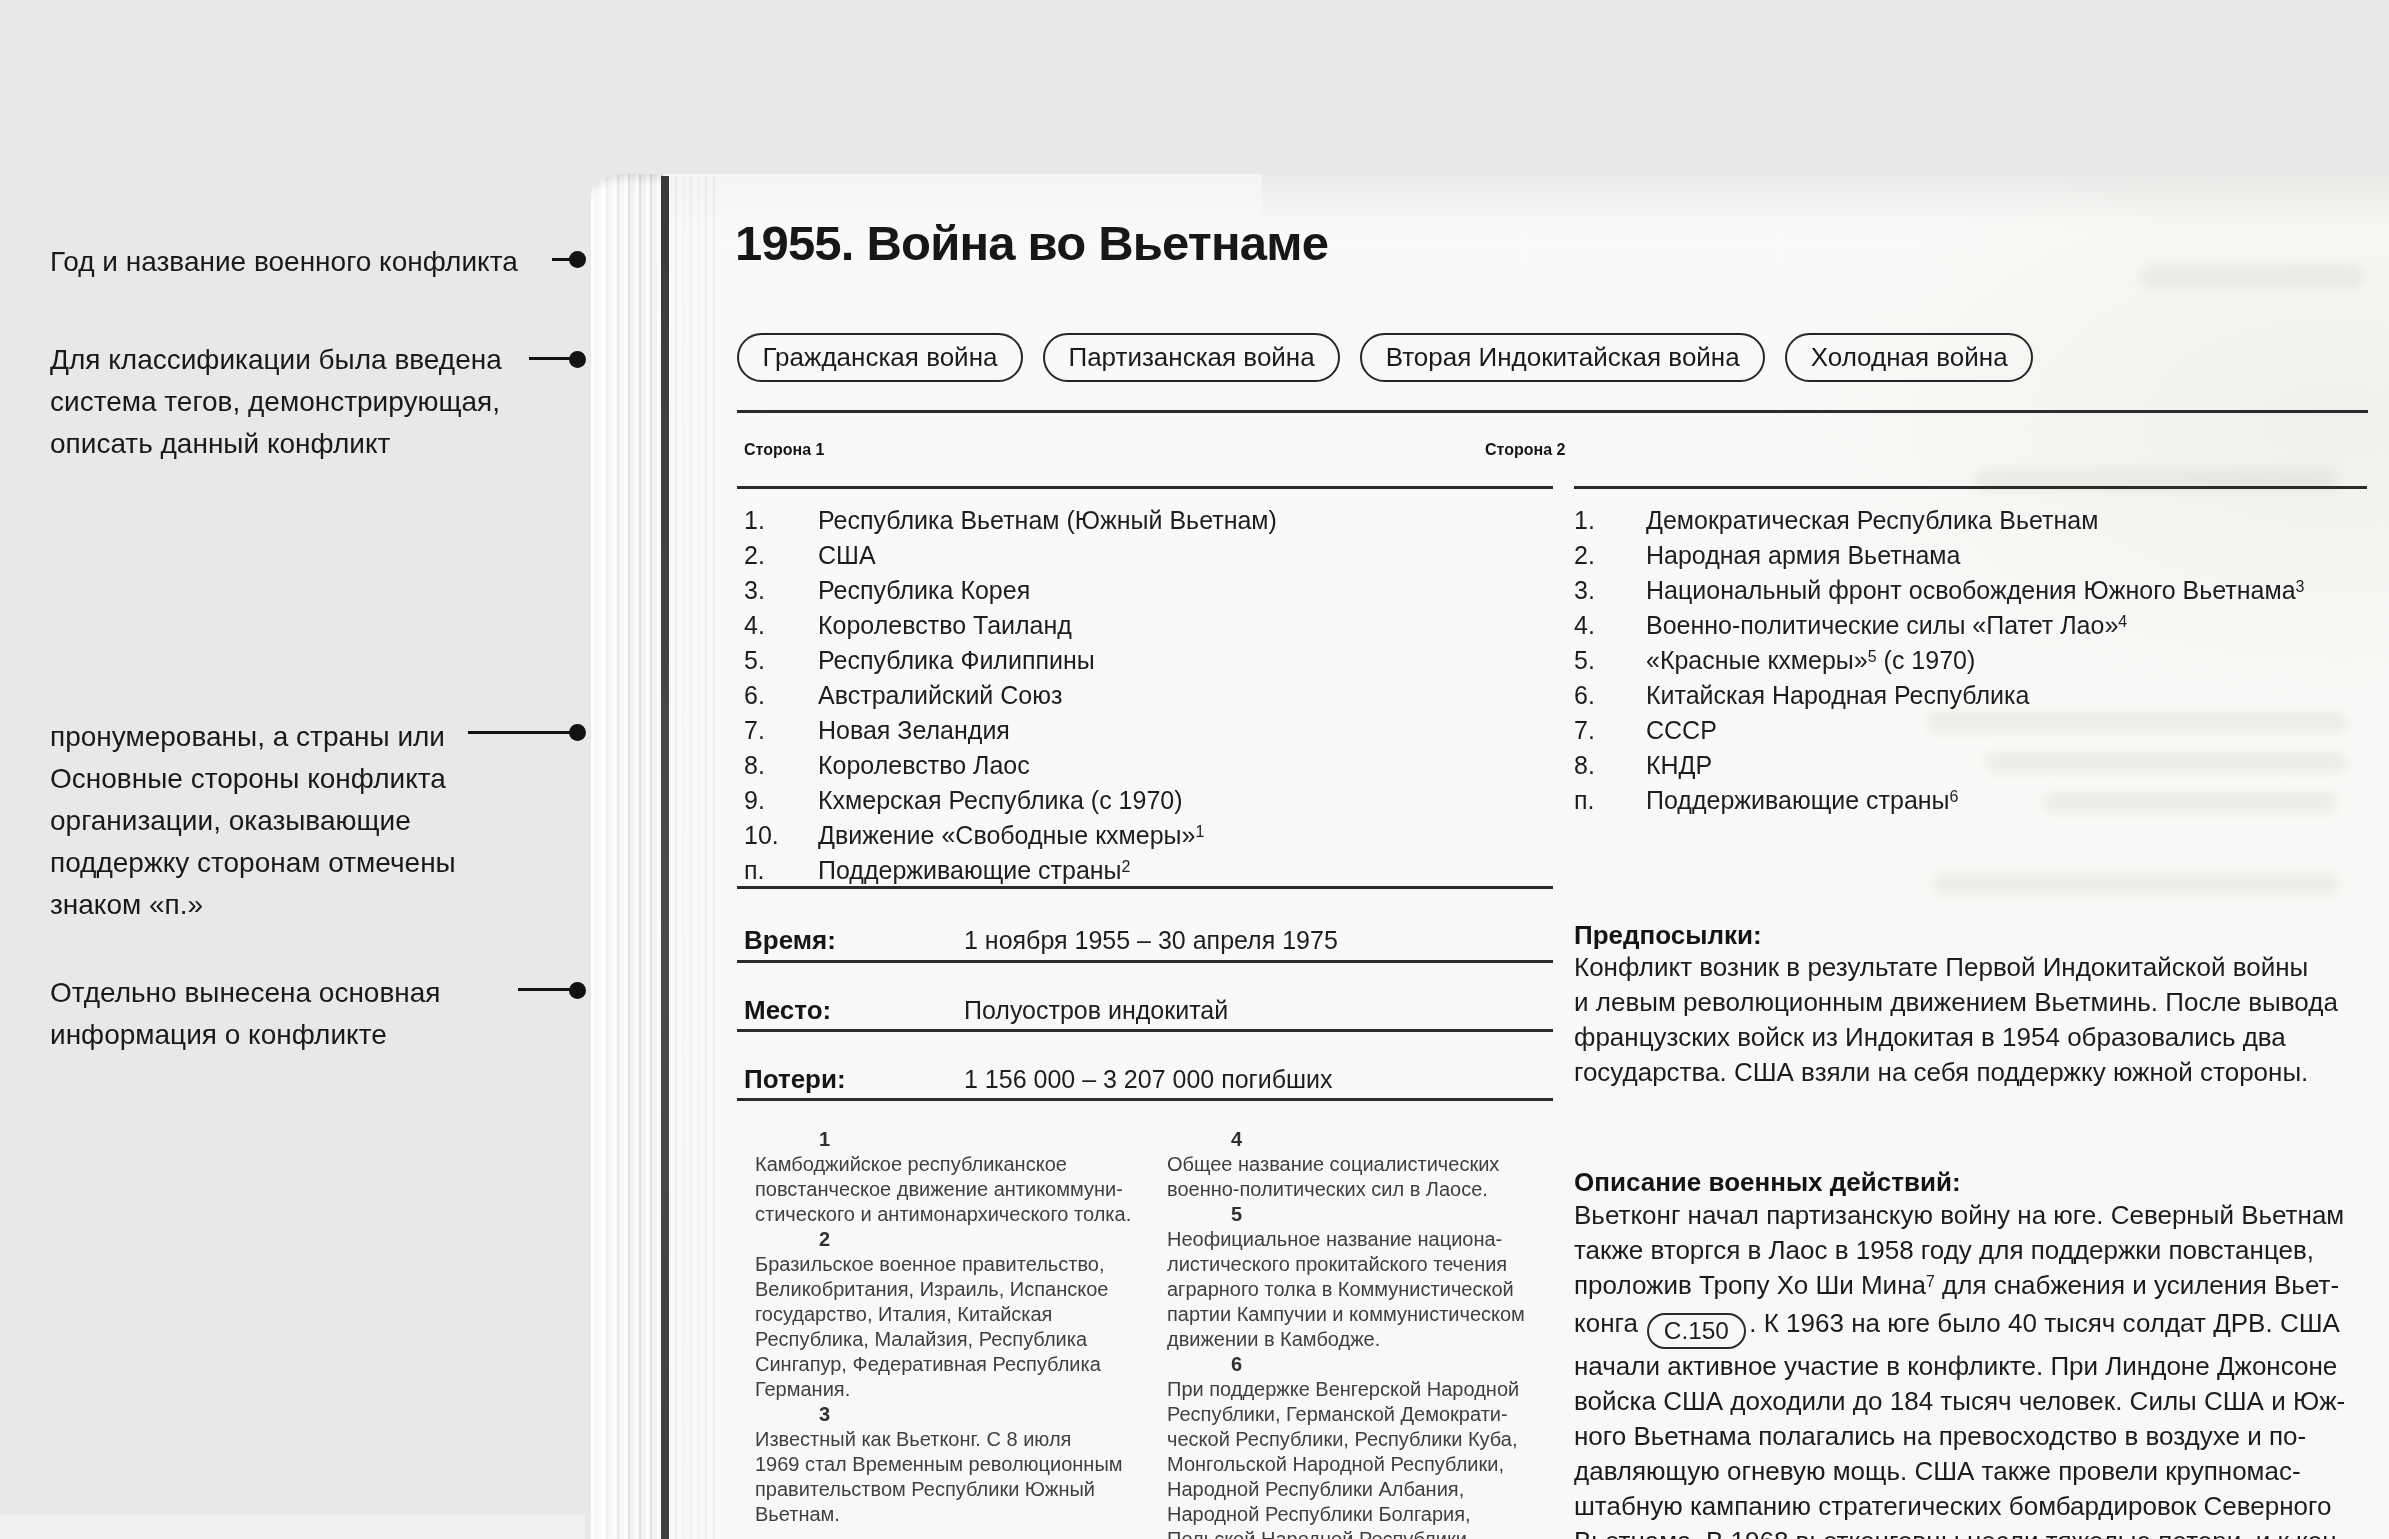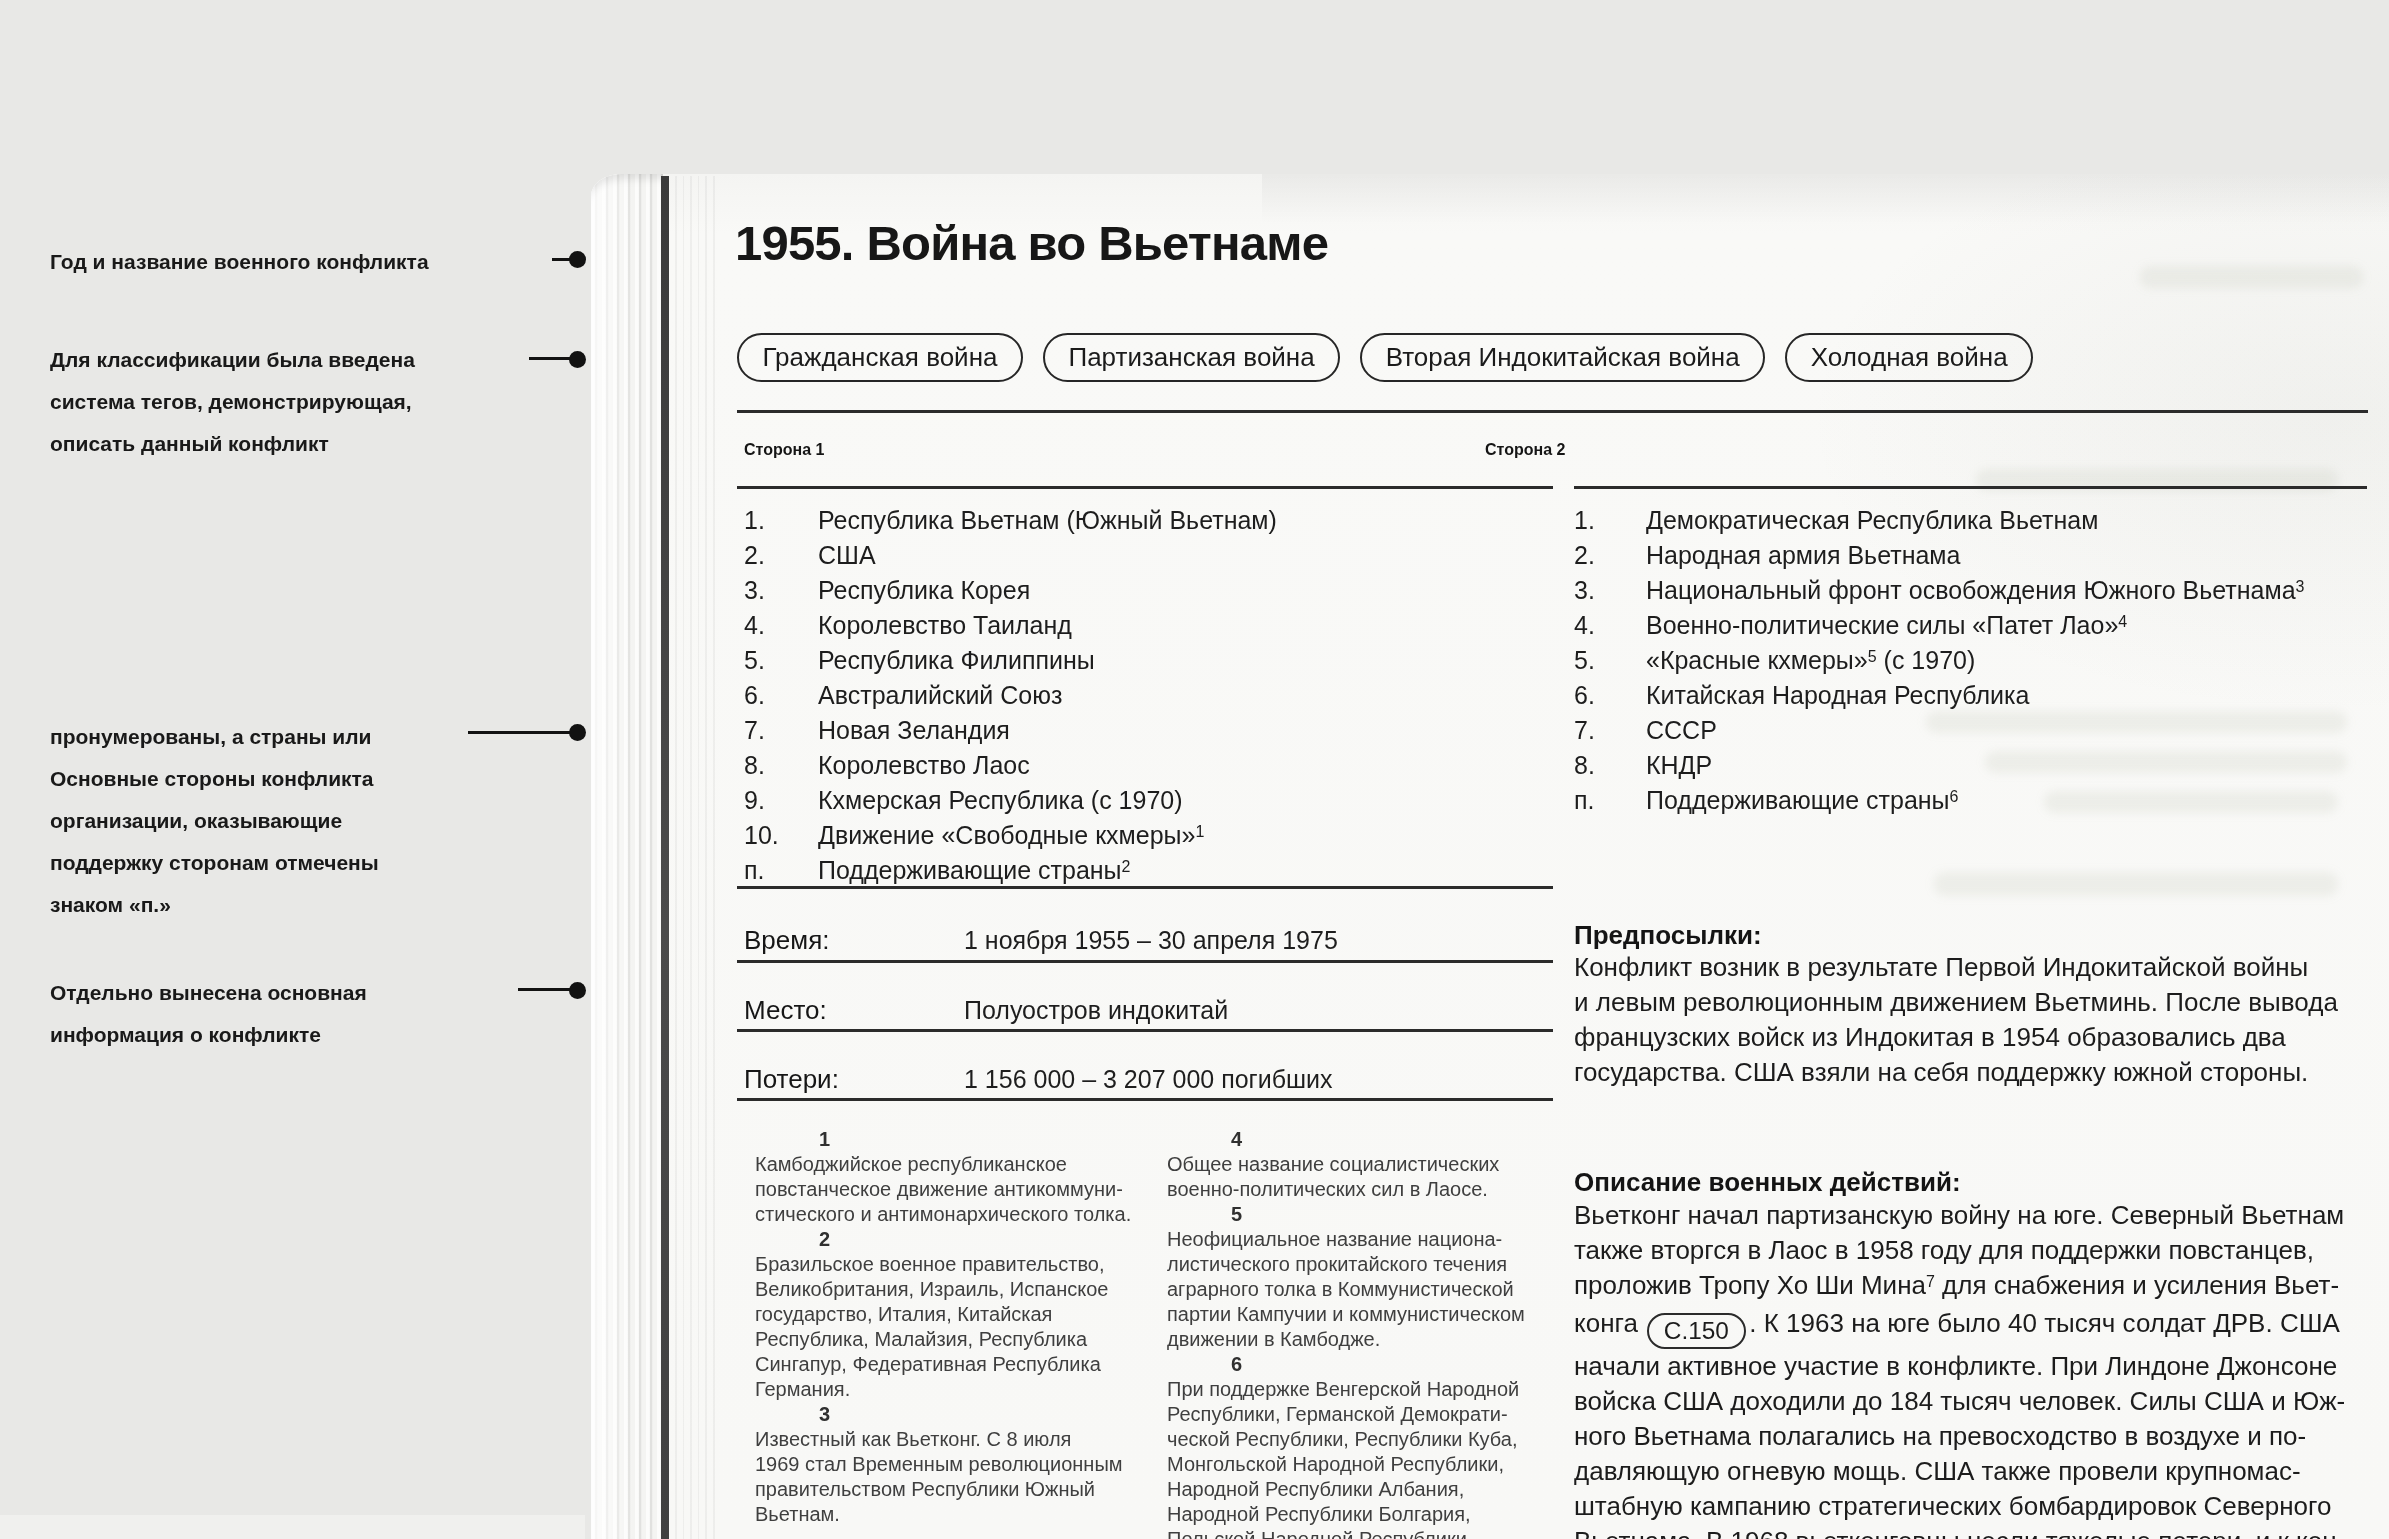--- a/index.html
+++ b/index.html
@@ -42,21 +42,21 @@
   }
   .bottom-strip{
     position:absolute;left:0;top:1515px;width:585px;height:24.4px;
     background:#f6f6f4;opacity:.55;
   }
   .ghost{
     position:absolute;background:rgba(135,148,120,0.10);
     border-radius:10px;filter:blur(5px);pointer-events:none;
   }
   
-  .ann{position:absolute;left:50px;font-size:21px;line-height:42px;color:#191919;font-weight:bold;}
+  .ann{position:absolute;left:50px;font-size:28px;line-height:42px;color:#191919;}
   .ann1{top:241px}.ann2{top:339px}.ann3{top:716px}.ann4{top:972px}
   .connector{position:absolute;height:2.5px;background:#121212;}
   .c1{left:552px;top:258px;width:20px}
   .c2{left:529px;top:357px;width:43px}
   .c3{left:468px;top:731px;width:104px}
   .c4{left:518px;top:988px;width:54px}
   .cdot{position:absolute;width:17px;height:17px;border-radius:50%;background:#121212;}
   .d1{left:569px;top:251px}.d2{left:569px;top:351px}
   .d3{left:569px;top:724px}.d4{left:569px;top:982px}
   
@@ -83,21 +83,21 @@
   #side1-header{left:744px;top:441px;}
   #side2-header{left:1485px;top:441px;}
   .party-list{position:absolute;font-size:25px;color:#1d1d1d;}
   #list1{left:744px;top:503px;width:807px;}
   #list2{left:1574px;top:503px;width:799px;}
   .list-row{display:flex;height:35px;line-height:35px;white-space:nowrap;}
   .list-num{flex:none;width:74px;}
   #list2 .list-num{width:72px;}
   .info-row{position:absolute;left:744px;font-size:25px;line-height:37px;white-space:nowrap;}
   .ir1{top:922px}.ir2{top:992px}.ir3{top:1061px}
-  .info-label{display:inline-block;width:220px;font-size:26px;font-weight:normal;color:#161616;}
+  .info-label{display:inline-block;width:220px;font-size:26px;font-weight:bold;color:#161616;}
   .fn-col{position:absolute;top:1127px;font-size:20px;line-height:25px;color:#3f3f3f;}
   #fn-col1{left:755px;width:399px;}
   #fn-col2{left:1167px;width:399px;}
   .fn-num{font-weight:bold;text-indent:64px;color:#303030;}
   .fn-line{white-space:nowrap;}
   .rc-header{position:absolute;left:1574px;font-size:26px;font-weight:bold;color:#141414;white-space:nowrap;}
   #bg-header{top:920px;}
   #ops-header{top:1167px;}
   .rc-lines{position:absolute;left:1574px;width:812px;font-size:26px;color:#1c1c1c;}
   #bg-lines{top:950px;line-height:35px;}

